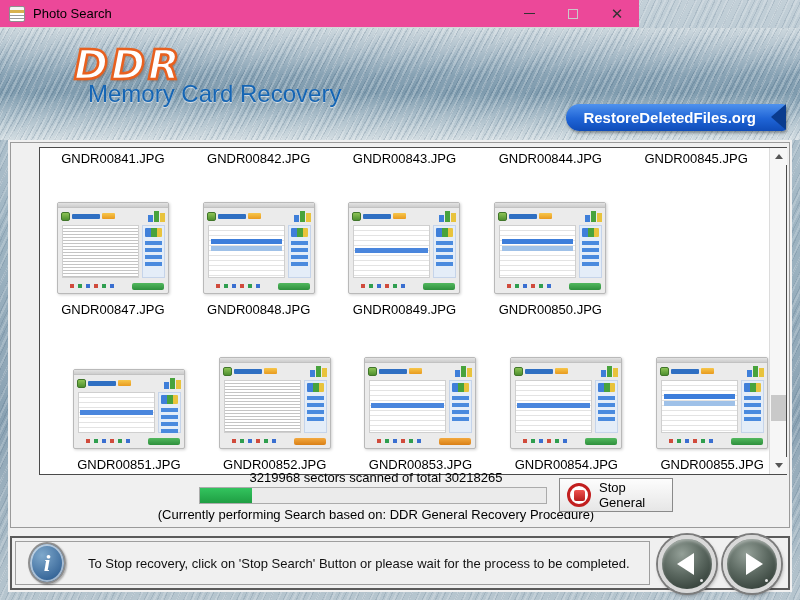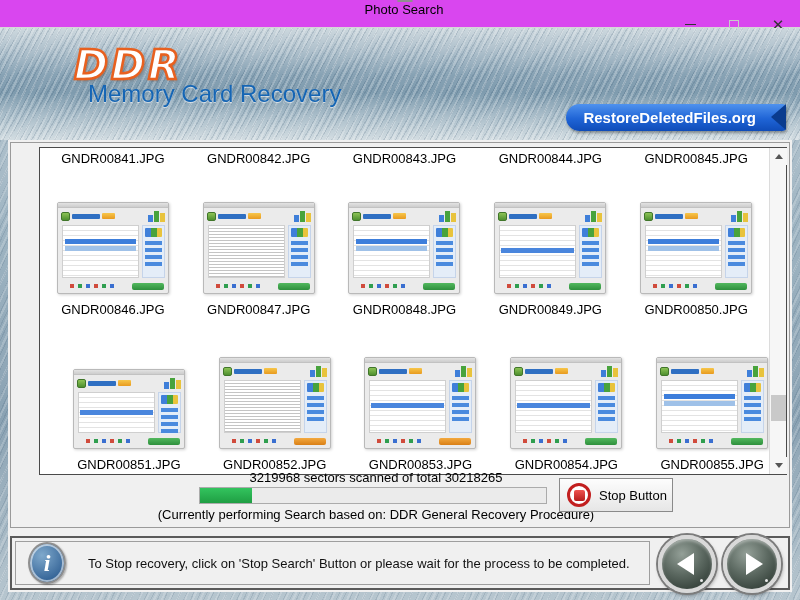--- a/index.html
+++ b/index.html
@@ -7,22 +7,22 @@
   body {
     position:relative;
     font-family:"Liberation Sans", sans-serif;
     background:
       repeating-linear-gradient(115deg, rgba(255,255,255,.18) 0 2px, rgba(255,255,255,0) 2px 7px),
       repeating-linear-gradient(-65deg, rgba(30,60,90,.12) 0 1px, rgba(30,60,90,0) 1px 6px),
       linear-gradient(180deg,#c3d0d8 0%,#9db3c1 40%,#8aa2b3 70%,#b7c6cf 100%);
   }
 
   
-  .titlebar { position:absolute; left:0; top:0; width:800px; height:28px; background:#d946ef;
-    border-bottom:1px solid #d6d6d6; display:flex; align-items:center;flex-direction:column; }
+  .titlebar { position:absolute; left:0; top:0; width:639px; height:28px; background:#ec4899;
+    border-bottom:1px solid #d6d6d6; display:flex; align-items:center; }
   .app-icon { width:16px; height:16px; margin-left:9px; border:1px solid #8f8f8f; border-radius:2px;
     background: linear-gradient(180deg,#f5f5f5 0 3px,#d8b24e 3px 6px,#ffffff 6px 8px,#9a9a9a 8px 9px,#ffffff 9px 11px,#9a9a9a 11px 12px,#ffffff 12px 16px); }
   .title-text { margin-left:8px; font-size:13px; color:#000; }
   .caption-buttons { margin-left:auto; display:flex; height:100%; }
   .cap-btn { width:44px; height:100%; display:flex; align-items:center; justify-content:center; font-size:13px; color:#222; }
   .dash { width:11px; height:1px; background:#333; }
   .maxbox { width:10px; height:10px; border:1px solid #c9c9c9; }
   .xglyph { font-size:15px; color:#333; line-height:1; }
 
   
@@ -187,39 +187,20 @@
         <div class="cell">
             <div class="fname">GNDR00844.JPG</div>
           </div>
         <div class="cell">
             <div class="fname">GNDR00845.JPG</div>
           </div>
       </div>
 
       <div class="row rowB">
         <div class="cell">
-          <div class="thumb" data-variant="list">
-            <div class="t-tb"></div>
-            <div class="t-hd">
-                <span class="t-logo"></span>
-                <span class="t-brand"></span>
-                <span class="t-badge"></span>
-                <span class="t-chart">
-                  <i class="b1"></i>
-                  <i class="b2"></i>
-                  <i class="b3"></i>
-                </span>
-              </div>
-            <div class="t-bd"></div>
-            <div class="t-side"></div>
-            <div class="t-ft"></div>
-          </div>
-          <div class="fname">GNDR00846.JPG</div>
-        </div>
-        <div class="cell">
           <div class="thumb" data-variant="dense">
             <div class="t-tb"></div>
             <div class="t-hd">
                 <span class="t-logo"></span>
                 <span class="t-brand"></span>
                 <span class="t-badge"></span>
                 <span class="t-chart">
                   <i class="b1"></i>
                   <i class="b2"></i>
                   <i class="b3"></i>
@@ -401,21 +382,21 @@
   </div>
 
   <div class="scan-status">3219968 sectors scanned of total 30218265</div>
   <div class="pbar">
     <div class="pfill" style="width: 15%;"></div>
   </div>
   <div class="scan-caption">(Currently performing Search based on:  DDR General Recovery Procedure)</div>
 
   <div class="stop-btn">
     <span class="stop-icon"></span>
-    <span class="stop-label">Stop Button</span>
+    <span class="stop-label">Stop General</span>
   </div>
 </div>
 
 <div class="bottom-group">
   <div class="bottom-inner">
     <div class="info-icon">i</div>
     <div class="info-text">To Stop recovery, click on 'Stop Search' Button or please wait for the process to be completed.</div>
   </div>
 </div>
 

